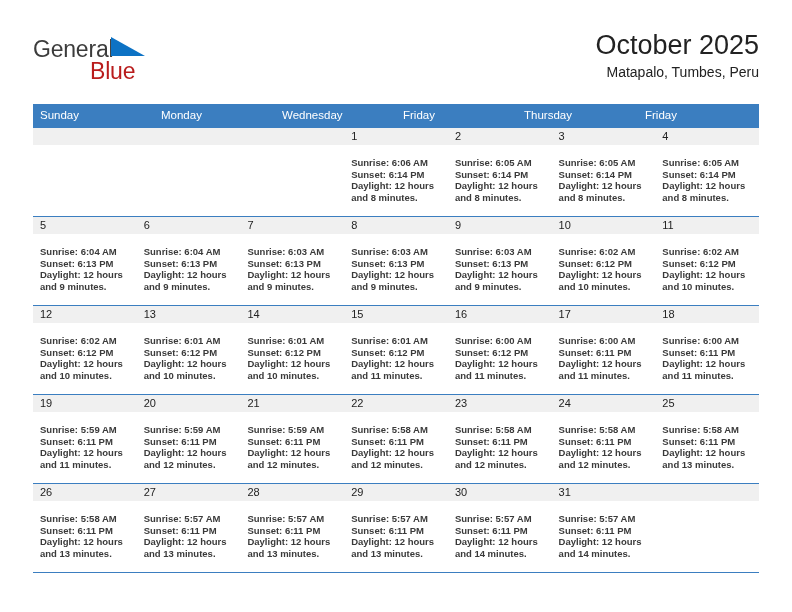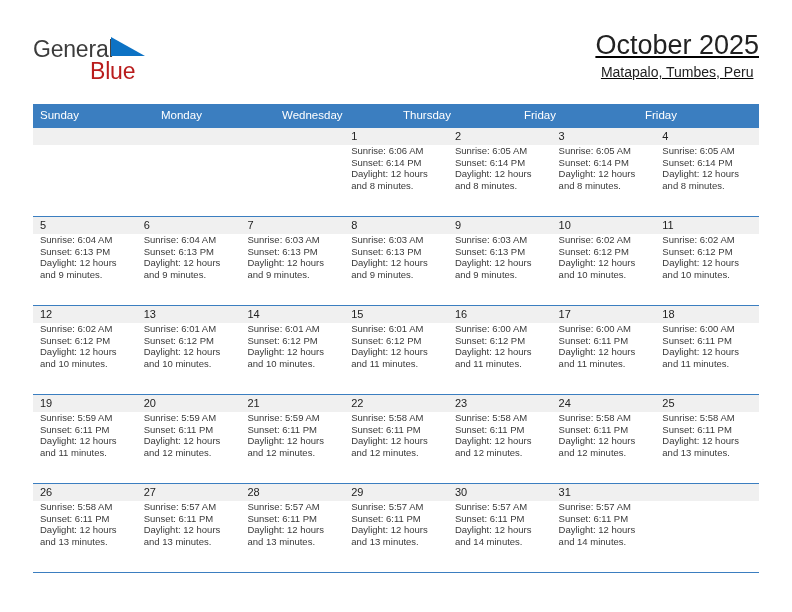--- a/index.html
+++ b/index.html
@@ -60,22 +60,21 @@
     font-size: 23px;
     color: #b91c1c;
     letter-spacing: -0.2px;
     line-height: 26px;
   }
 
   .titles {
     position: absolute;
     right: 0;
     top: 0;
-    text-align: center;
-    text-decoration: underline;
+    text-align: right;
   }
   .cal-title {
     font-size: 27px;
     color: #222222;
     line-height: 34px;
     white-space: nowrap;
   }
   .cal-subtitle {
     font-size: 14px;
     color: #222222;
@@ -124,24 +123,25 @@
     padding: 1px 0 0 7px;
     box-sizing: border-box;
     font-size: 11px;
     line-height: 15px;
     color: #222222;
   }
   .day-cell.empty .day-num-band {
     background: #f0f0f0;
   }
   .day-body {
-    padding: 0 6px 0 7px;
+    padding: 12px 6px 0 7px;
     font-size: 9.5px;
     line-height: 11.6px;
     color: #3a3a3a;
+    font-weight: bold;
   }
   .day-body div {
     white-space: nowrap;
   }
 </style>
 </head>
 <body>
 
 <div class="page">
 
@@ -161,22 +161,22 @@
       <div class="cal-subtitle">Matapalo, Tumbes, Peru</div>
     </div>
 
   </div>
 
   <div class="calendar">
     <div class="weekday-row" id="weekday-row">
         <div class="weekday">Sunday</div>
         <div class="weekday">Monday</div>
         <div class="weekday">Wednesday</div>
+        <div class="weekday">Friday</div>
         <div class="weekday">Thursday</div>
-        <div class="weekday">Friday</div>
         <div class="weekday">Friday</div>
       </div>
     <div id="weeks-container">
         <div class="week-row">
           <div class="day-cell empty">
             <div class="day-num-band"></div>
             <div class="day-body"></div>
           </div>
           <div class="day-cell empty">
             <div class="day-num-band"></div>

